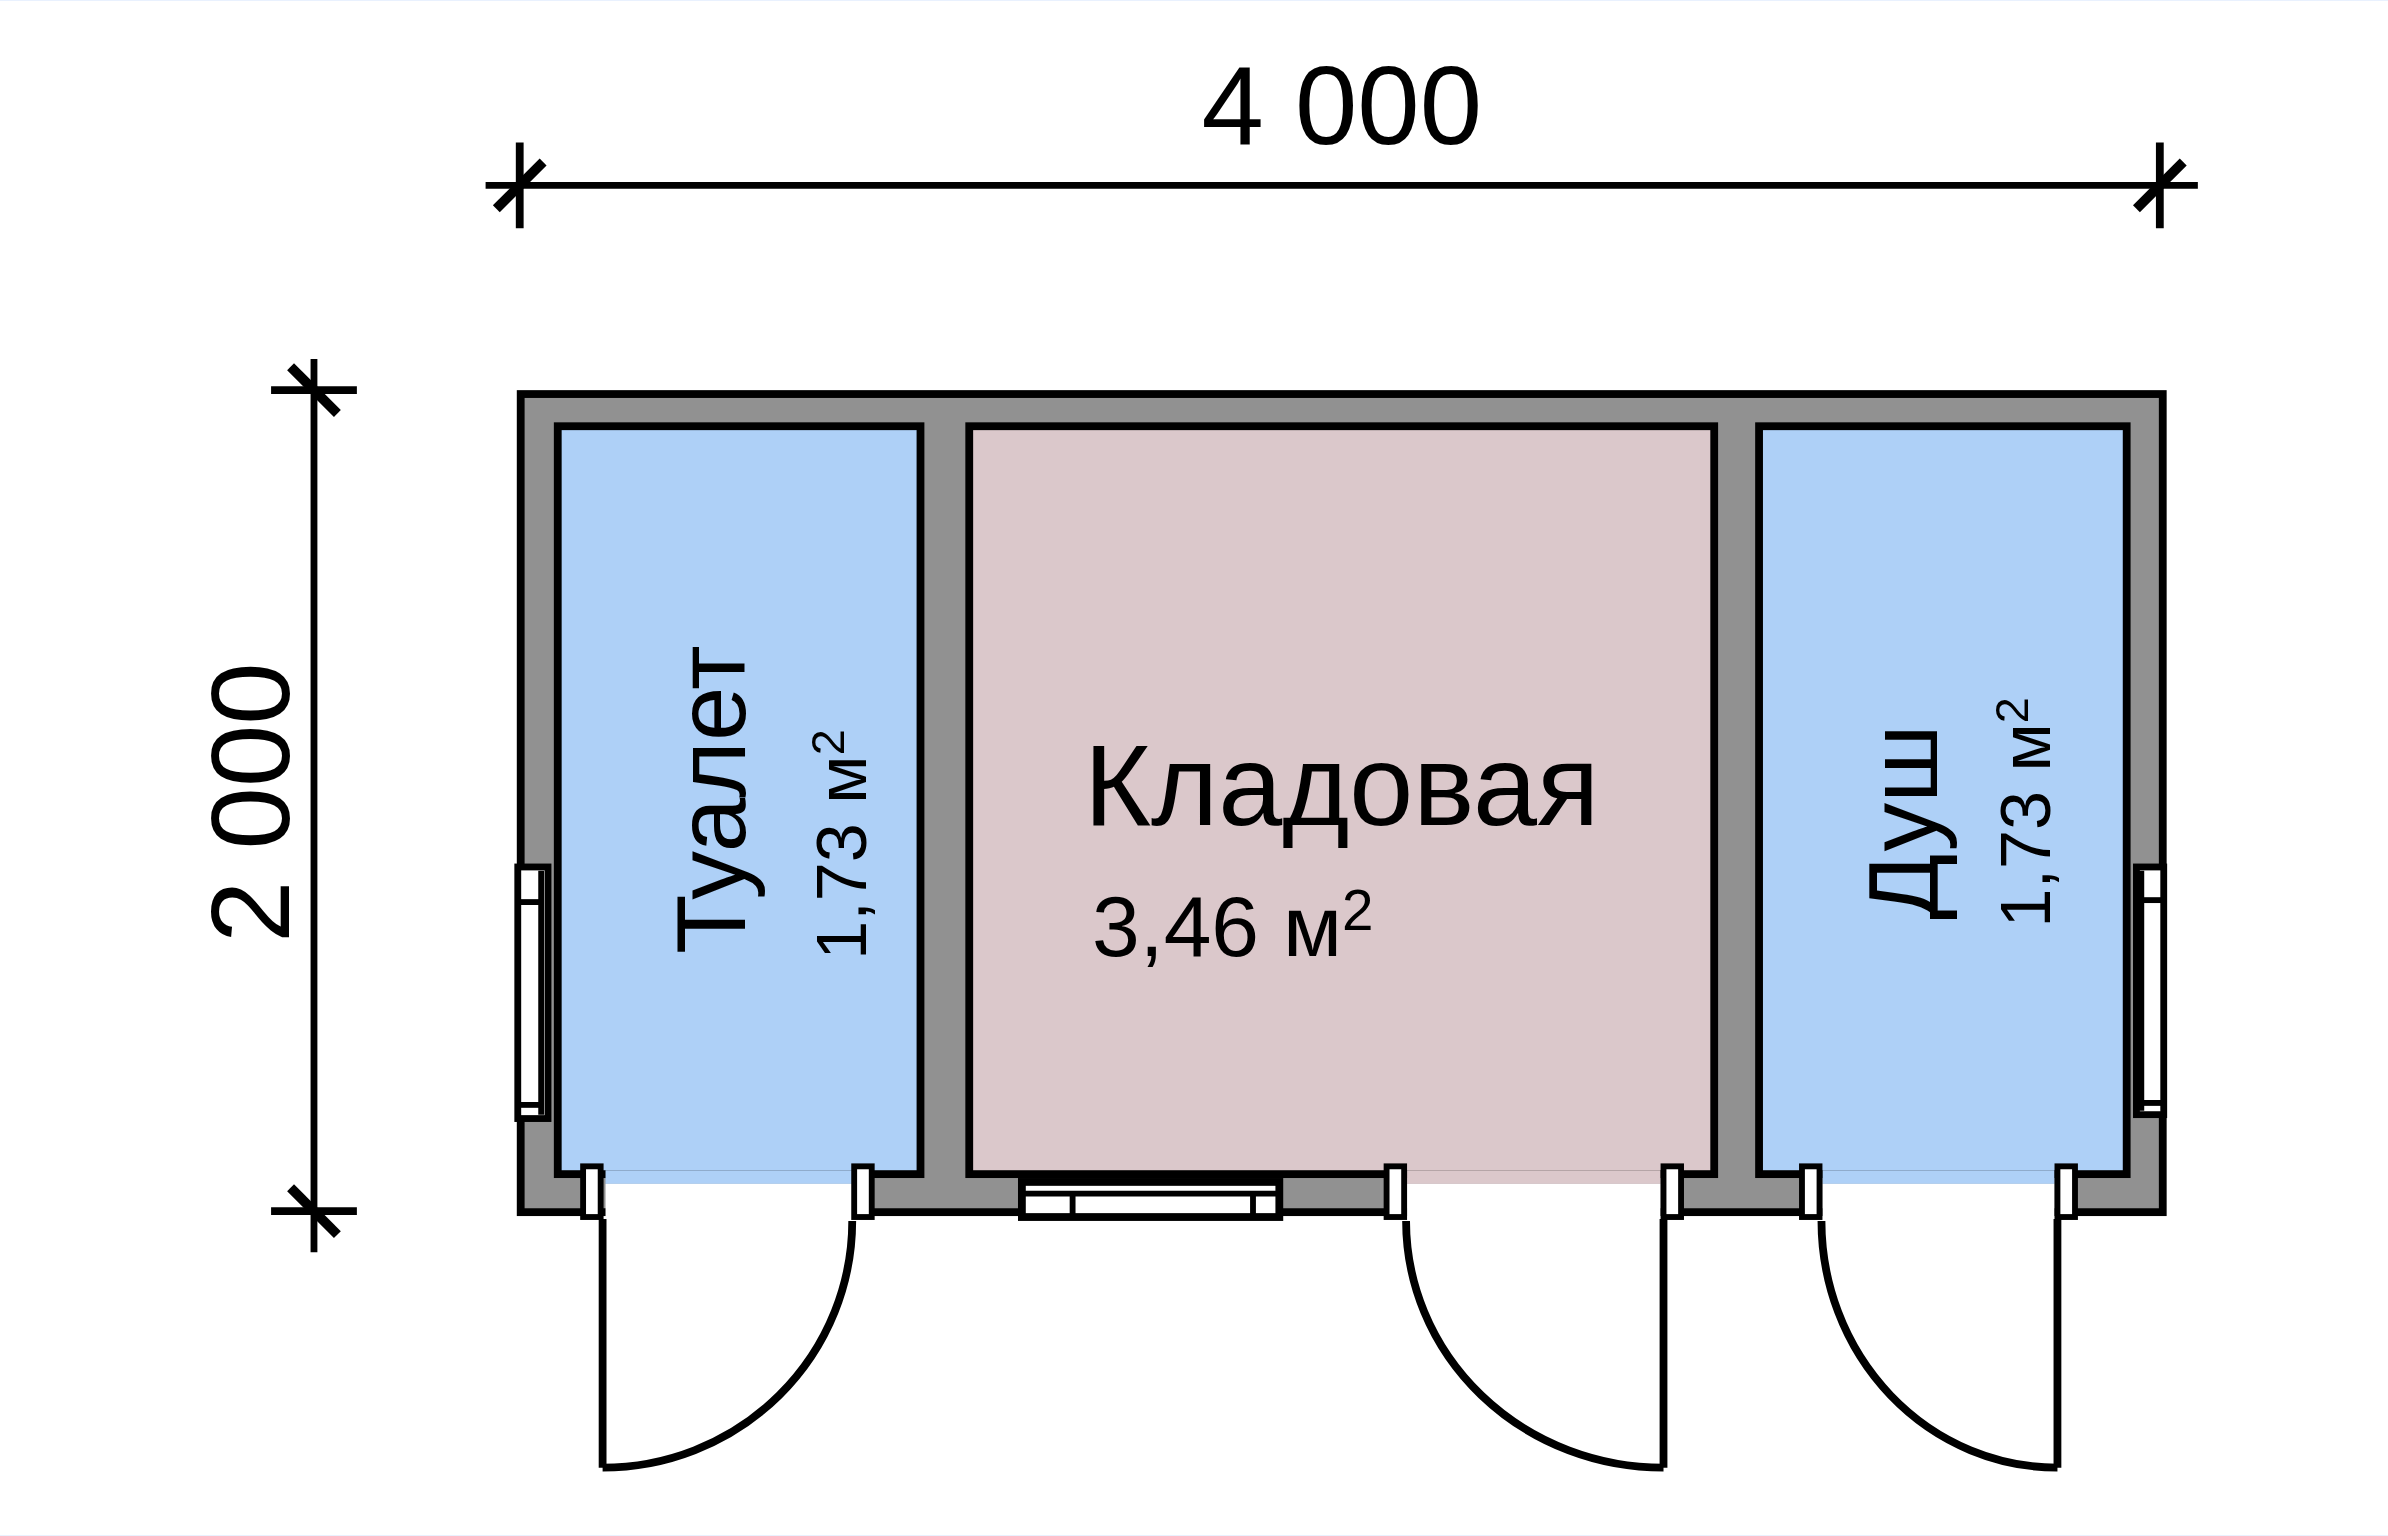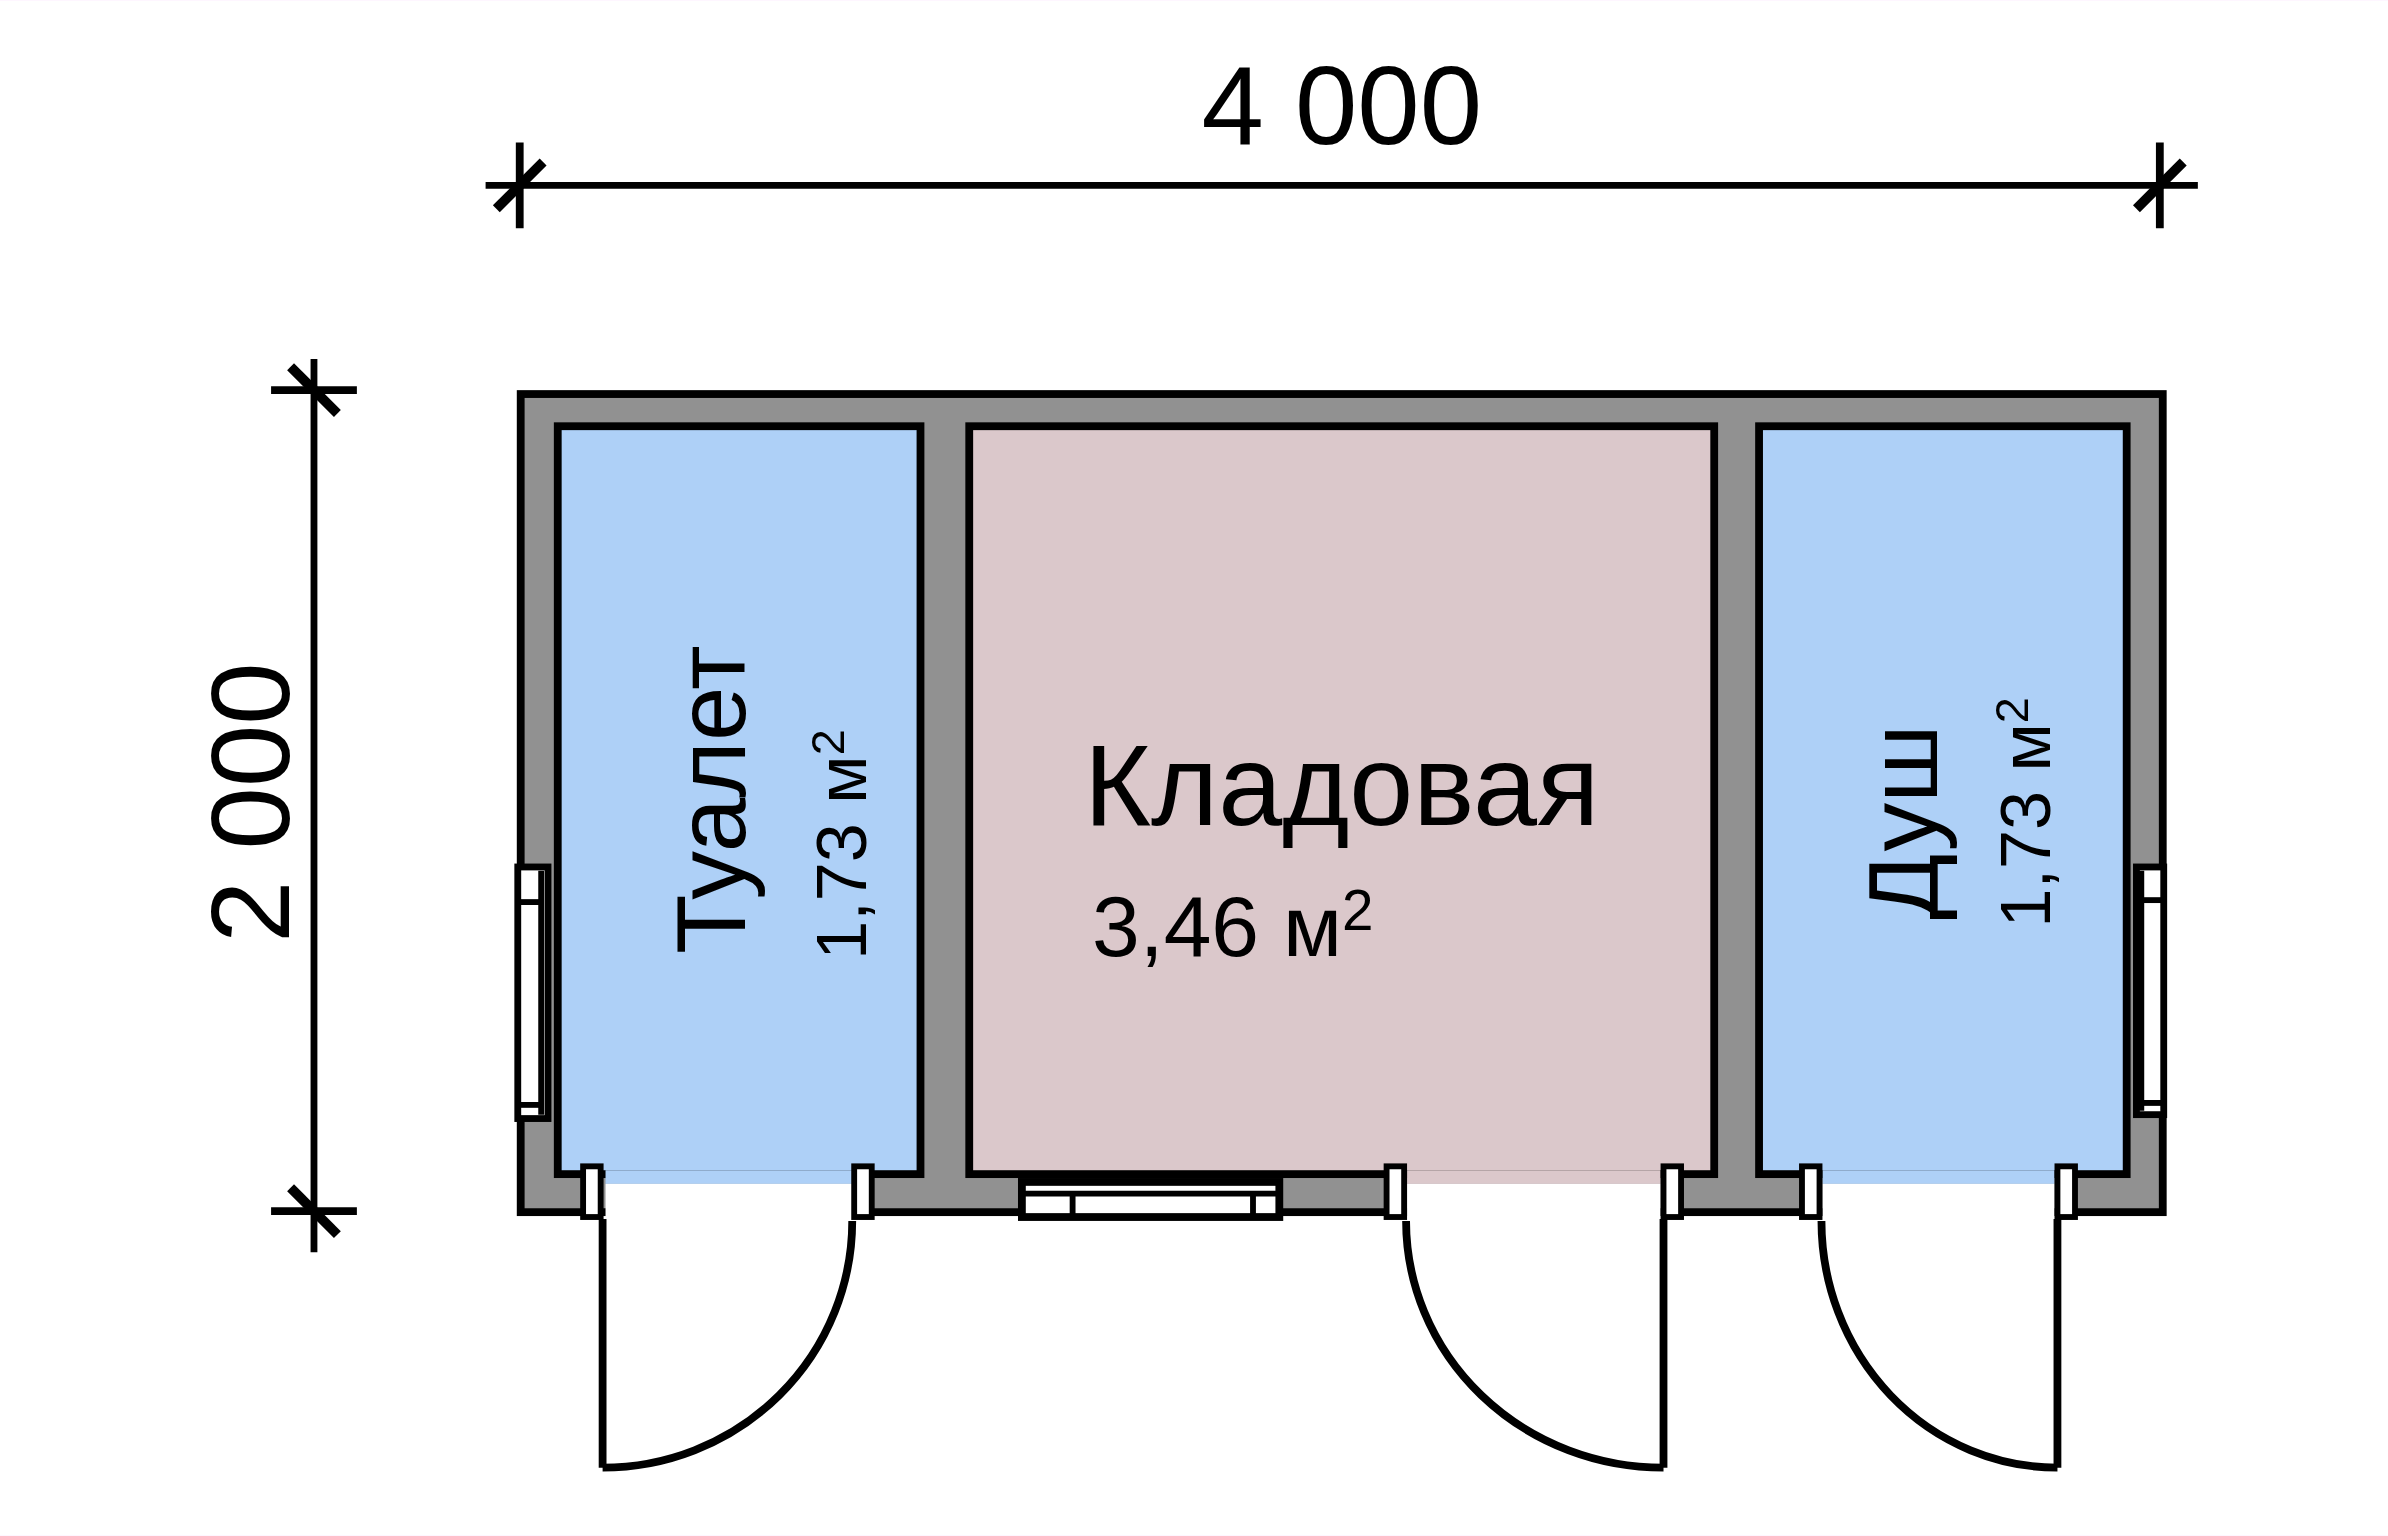--- a/index.html
+++ b/index.html
@@ -1,20 +1,20 @@
 <!DOCTYPE html>
 <html><head>
 <meta charset="utf-8">
 <style>
   html, body { margin: 0; padding: 0; background: #ffffff; }
   .stage {
     position: relative;
     width: 2388px;
     height: 1536px;
-    background: #f0abfc;
+    background: #3b82f6;
     overflow: hidden;
     font-family: "Liberation Sans", sans-serif;
   }
   .stage svg { display: block; width: 100%; height: 100%; }
   text { fill: #000000; font-family: "Liberation Sans", sans-serif; }
 </style>
 </head>
 <body>
 
 <div class="stage">

